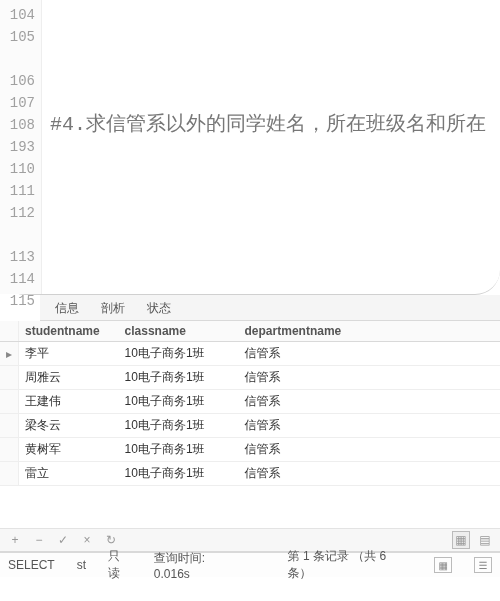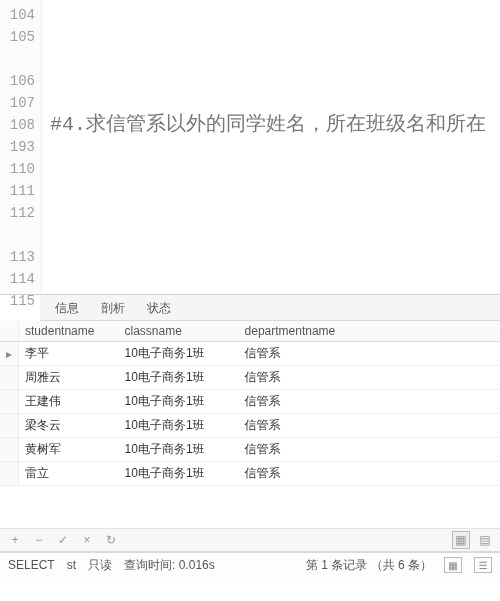--- a/index.html
+++ b/index.html
@@ -11,20 +11,21 @@
     color: #333;
     width: 500px;
     height: 601px;
     overflow: hidden;
   }
   .editor-pane {
     display: flex;
     height: 295px;
     border-bottom: 1px solid #d0d0d0;
     background: #fff;
+    border-radius: 25px;
   }
   .gutter {
     width: 42px;
     background: #fbfbfb;
     color: #a0a0a0;
     text-align: right;
     padding: 4px 6px 4px 0;
     font-family: Consolas, "Courier New", monospace;
     font-size: 14px;
     line-height: 22px;
@@ -86,21 +87,21 @@
     padding: 3px 6px;
     font-size: 12px;
     border-bottom: 1px solid #eee;
     height: 20px;
     white-space: nowrap;
   }
   th {
     background: #fafafa;
     border-bottom: 1px solid #d9d9d9;
     color: #555;
-    font-weight: normal;
+    font-weight: bold;
   }
   .row-pointer {
     width: 14px; text-align: center; color: #888;
     background: #fafafa;
     border-right: 1px solid #eee;
   }
   th.row-pointer { background: #fafafa; }
   .toolbar-bottom {
     height: 24px;
     display: flex;
@@ -119,21 +120,21 @@
     display: flex; align-items: center; justify-content: center;
     border: 1px solid transparent;
     cursor: pointer;
     font-size: 12px;
   }
   .tb-icon.active { border-color: #bbb; background: #eee; }
   .status-bar {
     height: 24px;
     display: flex;
     align-items: center;
-    gap: 12px;
+    gap: 22px;
     padding: 0 8px;
     font-size: 12px;
     color: #555;
     background: #fdfdfd;
   }
   .status-bar .sep { flex: 1; }
   .view-icon {
     width: 18px; height: 16px;
     border: 1px solid #bbb;
     display: flex; align-items: center; justify-content: center;

